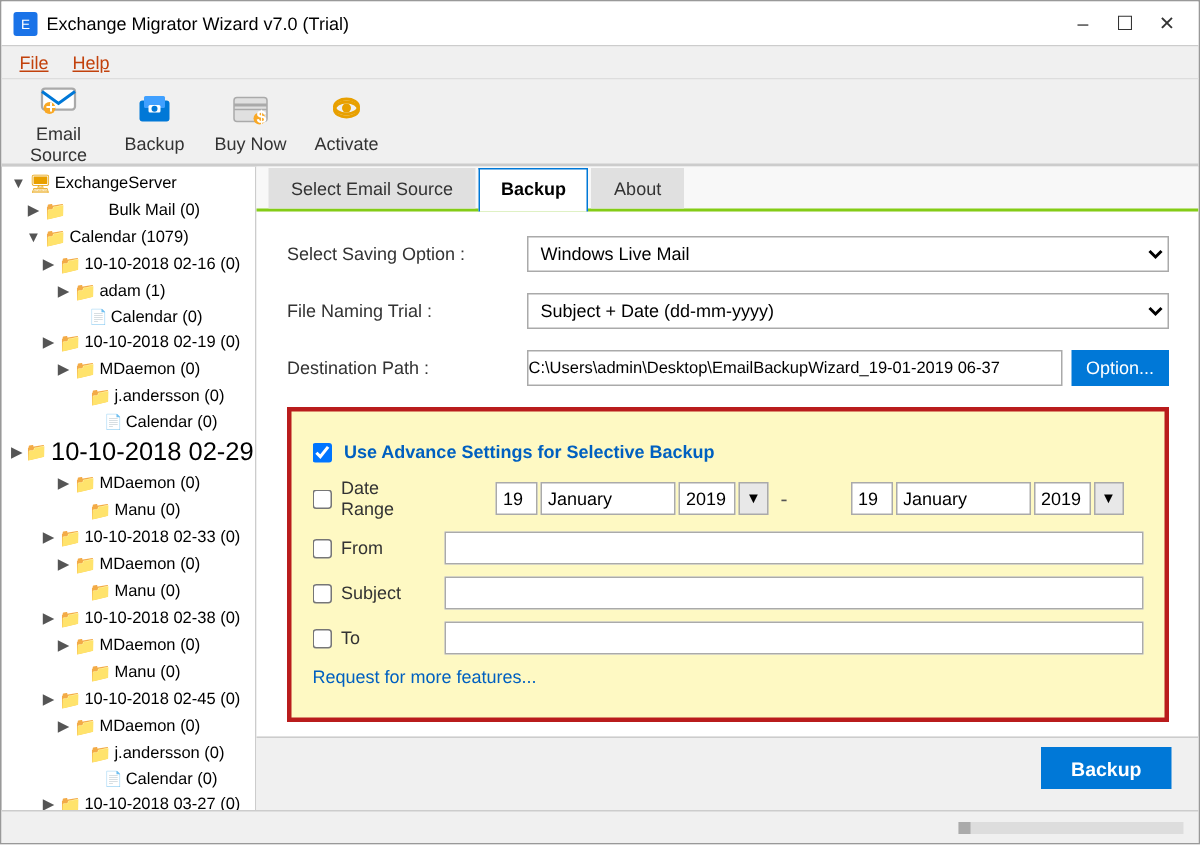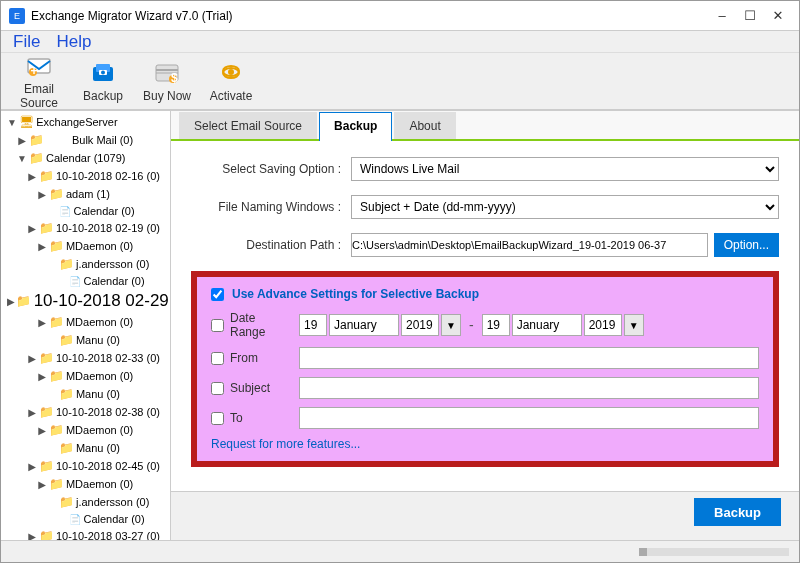--- a/index.html
+++ b/index.html
@@ -8,21 +8,21 @@
     
     .window { width: 800px; height: 563px; background: #f0f0f0; border: 1px solid #999; display: flex; flex-direction: column; }
     .title-bar { background: #fff; height: 30px; display: flex; align-items: center; justify-content: space-between; padding: 0 8px; border-bottom: 1px solid #ccc; }
     .title-bar-left { display: flex; align-items: center; gap: 6px; font-size: 12px; }
     .title-bar-icon { width: 16px; height: 16px; background: #1a73e8; border-radius: 2px; display: flex; align-items: center; justify-content: center; color: white; font-size: 9px; }
     .title-bar-buttons { display: flex; gap: 2px; }
     .title-btn { width: 26px; height: 22px; background: none; border: none; cursor: pointer; font-size: 13px; display: flex; align-items: center; justify-content: center; color: #333; }
 
     
     .menu-bar { background: #f0f0f0; height: 22px; display: flex; align-items: center; padding: 0 4px; border-bottom: 1px solid #ddd; }
-    .menu-item { padding: 2px 8px; cursor: pointer; font-size: 17px; color: #1d4ed8; }
+    .menu-item { padding: 2px 8px; cursor: pointer; font-size: 12px; color: #c2410c; text-decoration: underline; }
 
     
     .toolbar { background: #f0f0f0; height: 58px; display: flex; align-items: center; padding: 4px 8px; border-bottom: 2px solid #ccc; gap: 4px; }
     .tool-btn { display: flex; flex-direction: column; align-items: center; justify-content: center; width: 60px; height: 50px; background: none; border: 1px solid transparent; cursor: pointer; padding: 2px; gap: 2px; font-size: 11px; color: #333; }
     .tool-icon { width: 28px; height: 28px; display: flex; align-items: center; justify-content: center; }
 
     
     .main-area { display: flex; flex: 1; overflow: hidden; }
 
     
@@ -37,38 +37,38 @@
     .content { flex: 1; background: white; padding: 0; display: flex; flex-direction: column; }
 
     
     .tab-bar { display: flex; align-items: flex-end; height: 30px; border-bottom: 2px solid #84cc16; padding: 0 8px; background: #f8f8f8; }
     .tab { padding: 6px 14px; cursor: pointer; font-size: 12px; border: 1px solid transparent; border-bottom: none; background: #e0e0e0; margin-right: 2px; color: #333; }
     .tab.active { background: white; border-color: #0078d7; color: #000; font-weight: bold; margin-bottom: -2px; padding-bottom: 8px; }
 
     
     .form-area { padding: 16px 20px; flex: 1; overflow-y: auto; }
     .form-row { display: flex; align-items: center; margin-bottom: 14px; }
-    .form-label { width: 160px; text-align: right; padding-right: 10px; color: #333; font-size: 12px; }
+    .form-label { width: 160px; text-align: left; padding-right: 10px; color: #333; font-size: 12px; }
     .form-control { flex: 1; }
     select.styled { width: 100%; height: 24px; border: 1px solid #aaa; background: white; font-size: 12px; padding: 1px 4px; cursor: pointer; }
     .path-row { display: flex; align-items: center; gap: 6px; }
     .path-input { flex: 1; height: 24px; border: 1px solid #aaa; font-size: 11px; padding: 1px 0; background: white; }
     .change-btn { height: 24px; padding: 0 10px; background: #0078d7; color: white; border: none; cursor: pointer; font-size: 12px; white-space: nowrap; }
 
     
-    .adv-box { background: #f0abfc; border: 6px solid #b91c1c; padding: 10px 14px; margin-top: 8px; }
+    .adv-box { background: #fef9c3; border: 3px solid #b91c1c; padding: 20px 14px; margin-top: 8px; }
     .adv-title { color: #0060c0; font-weight: bold; font-size: 12px; margin-bottom: 10px; display: flex; align-items: center; gap: 6px; }
     .adv-row { display: flex; align-items: center; margin-bottom: 8px; gap: 8px; }
     .adv-label { width: 80px; font-size: 12px; color: #333; display: flex; align-items: center; gap: 4px; }
     .adv-input { flex: 1; height: 22px; border: 1px solid #aaa; background: white; font-size: 12px; padding: 1px 4px; }
     .date-range-group { display: flex; align-items: center; gap: 4px; flex: 1; }
-    .date-part { display: flex; align-items: center; gap: 2px; }
+    .date-part { display: flex; align-items: center; gap: 2px; margin-left: 34px; }
     .date-input { height: 22px; border: 1px solid #aaa; background: white; font-size: 12px; padding: 1px 4px; }
     .date-day { width: 28px; }
-    .date-month { width: 70px; }
+    .date-month { width: 90px; }
     .date-year { width: 38px; }
     .date-cal-btn { width: 20px; height: 22px; border: 1px solid #aaa; background: #e8e8e8; cursor: pointer; display: flex; align-items: center; justify-content: center; font-size: 10px; }
     .range-sep { font-size: 14px; color: #555; padding: 0 4px; }
     .request-link { color: #0060c0; font-size: 12px; cursor: pointer; text-decoration: none; margin-top: 4px; display: block; }
     .checkbox { margin-right: 2px; cursor: pointer; }
 
     
     .status-bar { height: 22px; background: #f0f0f0; border-top: 1px solid #ccc; display: flex; align-items: center; justify-content: flex-end; padding: 0 10px; }
     .backup-btn { height: 28px; padding: 0 20px; background: #0078d7; color: white; border: none; cursor: pointer; font-size: 13px; font-weight: bold; margin-bottom: 8px; margin-right: 8px; }
     .bottom-bar { display: flex; justify-content: flex-end; padding: 6px 10px; background: #f0f0f0; border-top: 1px solid #ccc; }
@@ -371,21 +371,21 @@
             <select class="styled">
               <option>Windows Live Mail</option>
               <option>Windows Mail</option>
               <option>Outlook</option>
               <option>Thunderbird</option>
             </select>
           </div>
         </div>
 
         <div class="form-row">
-          <div class="form-label">File Naming Windows :</div>
+          <div class="form-label">File Naming Trial :</div>
           <div class="form-control">
             <select class="styled">
               <option>Subject + Date (dd-mm-yyyy)</option>
               <option>Date + Subject</option>
               <option>Subject Only</option>
             </select>
           </div>
         </div>
 
         <div class="form-row">

